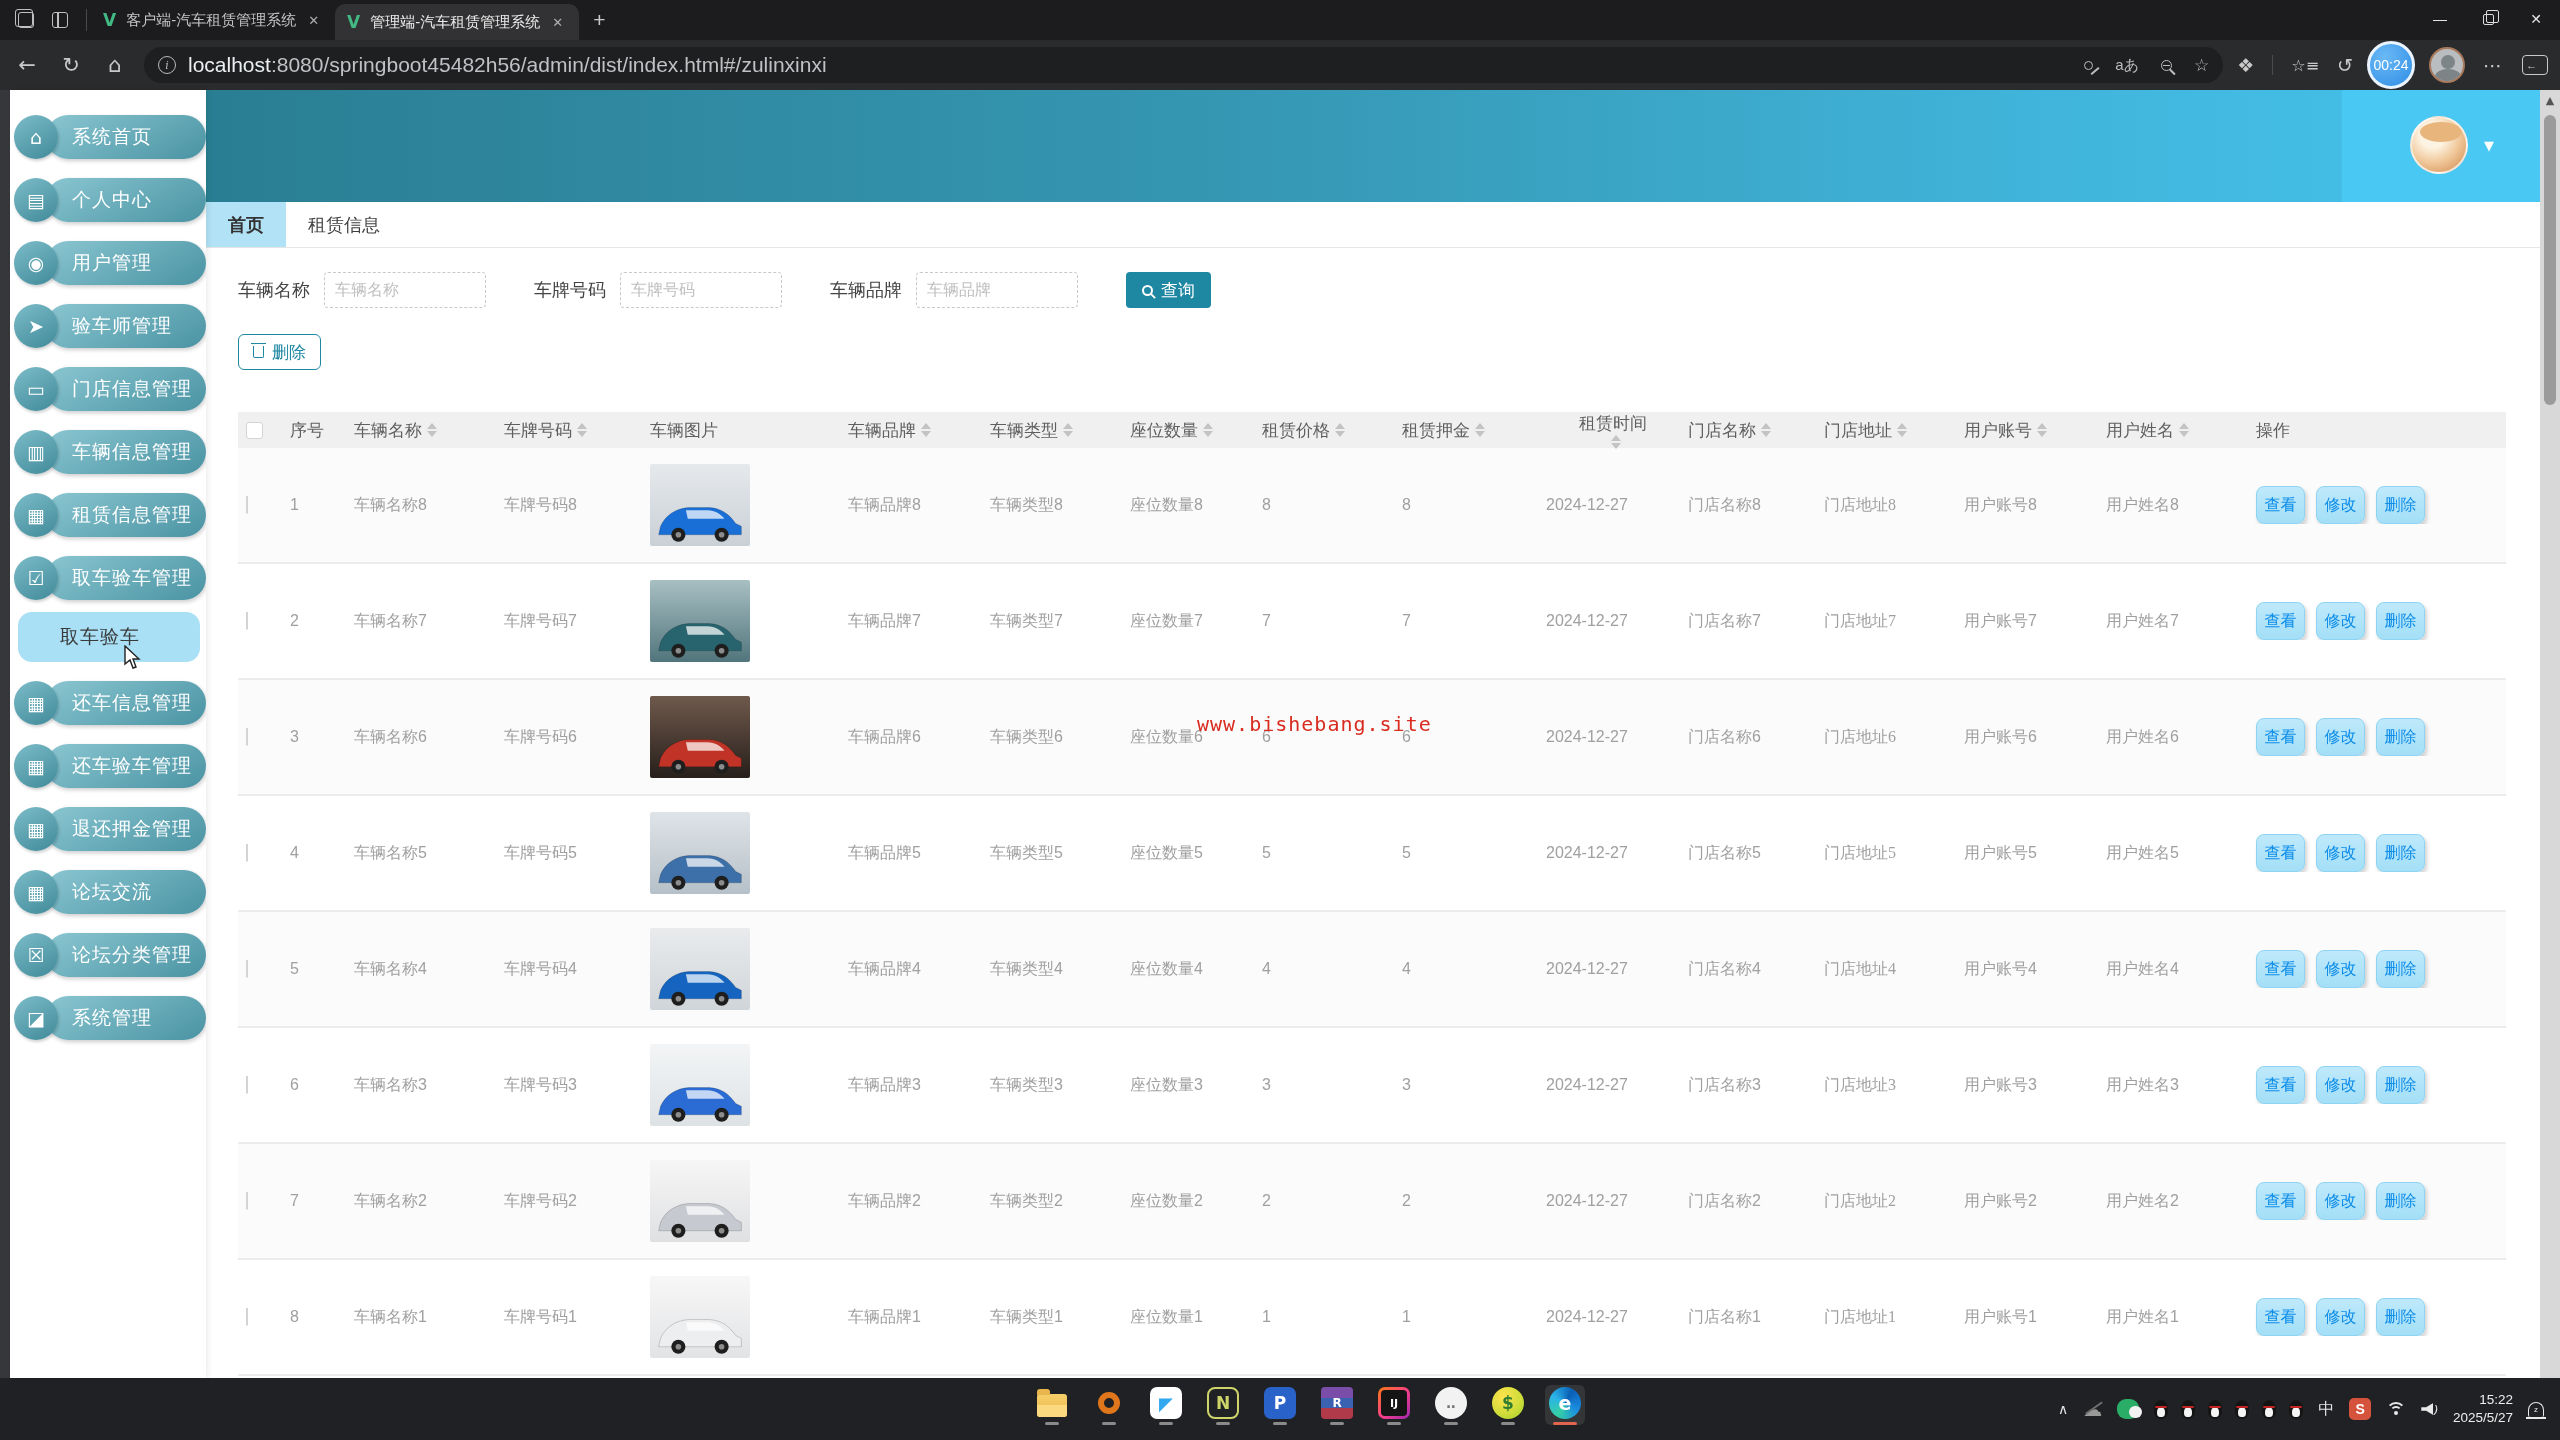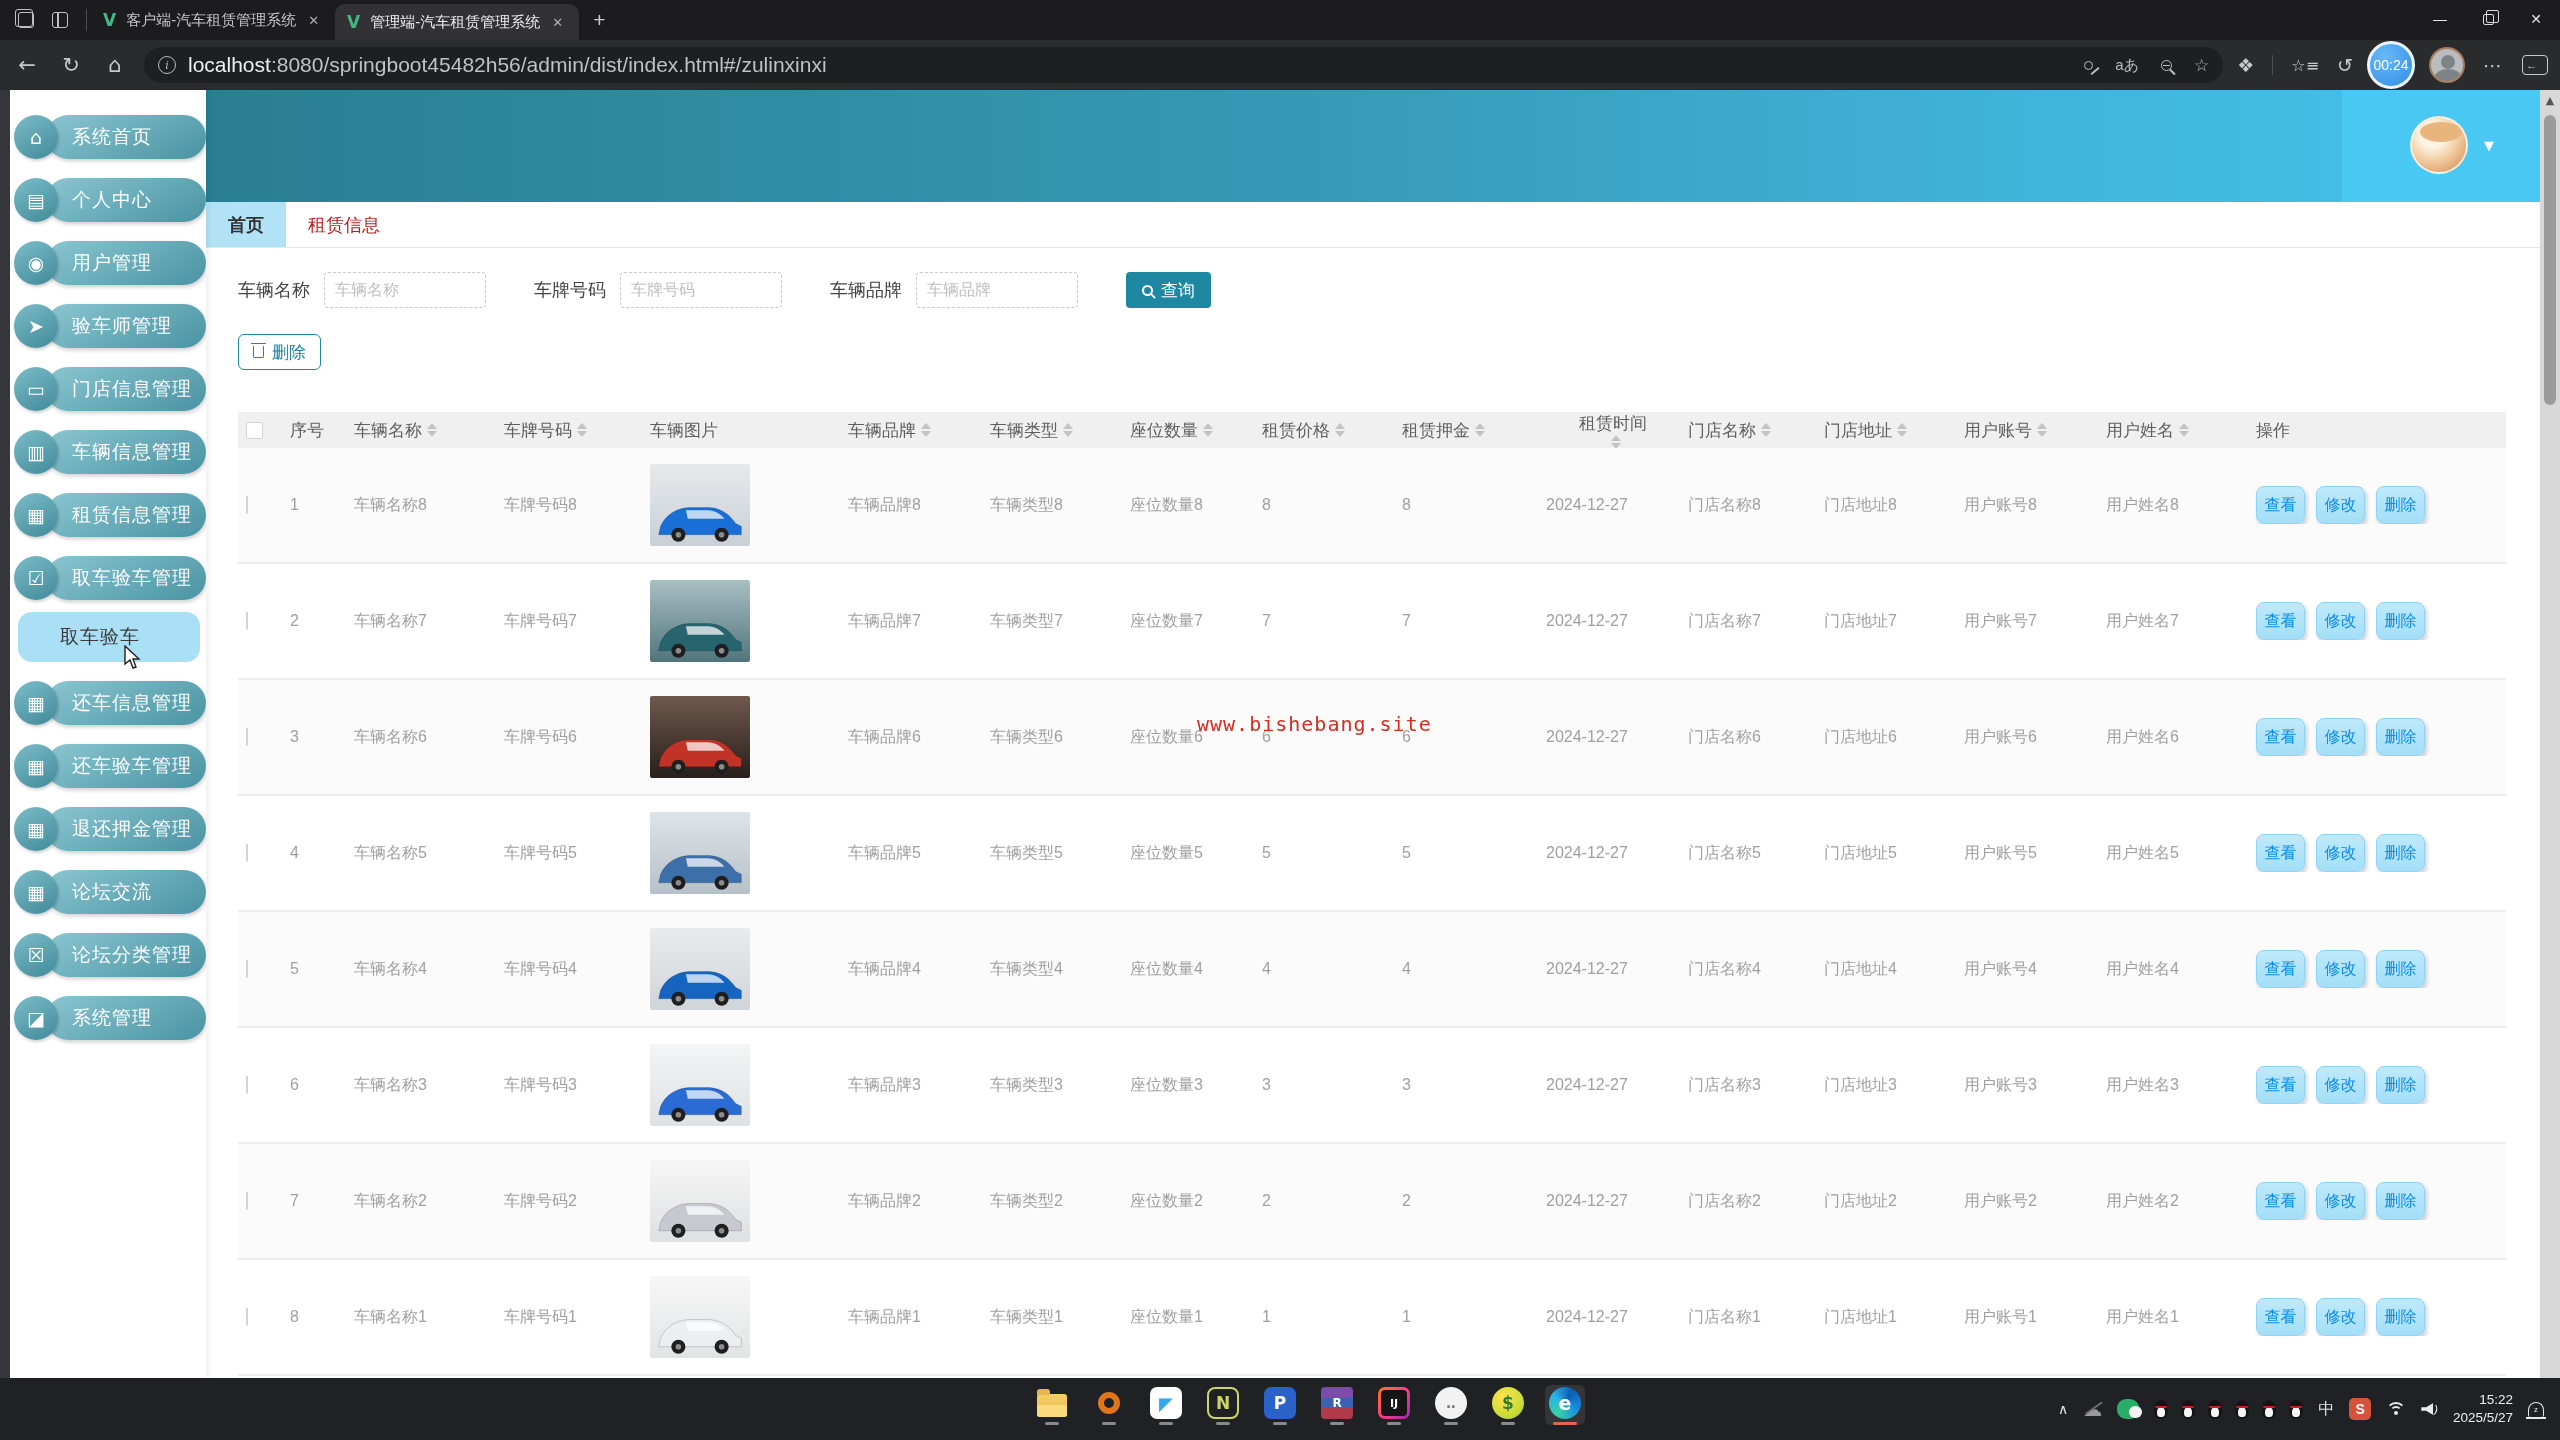--- a/index.html
+++ b/index.html
@@ -57,21 +57,21 @@
   .main { flex:1 1 auto; position:relative; background:#fff; min-width:0;}
   .app-header { height:112px; background:linear-gradient(90deg,#2a7e93 0%,#3698b4 45%,#41b6dd 80%,#45c3ec 100%); position:relative;}
   .hdr-corner { position:absolute; right:0; top:0; width:218px; height:112px; background:#48c8f3;}
   .app-title { position:absolute; left:32px; top:50%; transform:translateY(-50%); color:#fff; font-size:40px; font-weight:bold; letter-spacing:2px;}
   .hdr-user { position:absolute; right:66px; top:26px; display:flex; align-items:center; gap:16px;}
   .app-avatar { width:58px; height:58px; border-radius:50%; background:radial-gradient(circle at 38% 32%, #fdf3e2 25%, #f0c89a 55%, #d99a63 85%); border:2px solid rgba(255,255,255,0.7); position:relative; overflow:hidden;}
   .app-avatar::before { content:''; position:absolute; left:8px; top:4px; width:42px; height:20px; border-radius:50%; background:#e8b57d;}
   .hdr-caret { color:#fff; font-size:13px; font-family:"DejaVu Sans",sans-serif;}
 
   .app-tabs { height:46px; display:flex; align-items:stretch; border-bottom:1px solid #e6e6e6; background:#fff;}
-  .app-tab { padding:0 22px; display:flex; align-items:center; font-size:18px; color:#b91c1c;}
+  .app-tab { padding:0 22px; display:flex; align-items:center; font-size:18px; color:#404040;}
   .app-tab.active { background:#b2e2f6; color:#333; font-weight:bold;}
 
   .content { padding:24px 0 0 32px; position:relative;}
   .search-row { display:flex; align-items:center; }
   .sfield { display:flex; align-items:center; margin-right:48px;}
   .sfield label { font-size:18px; color:#444; margin-right:14px; white-space:nowrap;}
   .sfield input { width:162px; height:36px; border:1.5px dashed #c9c9c9; border-radius:4px; padding:0 10px; font-size:16px; color:#333; background:#fff; outline:none;}
   .sfield input::placeholder { color:#bfbfbf;}
   .btn-query { height:36px; padding:0 16px; background:#1e87a2; color:#fff; border:none; border-radius:4px; font-size:17px; display:flex; align-items:center; gap:8px; cursor:pointer;}
   .wmag { width:11px; height:11px; border:2px solid #fff; border-radius:50%; position:relative; display:inline-block;}
@@ -83,21 +83,21 @@
 
   
   .tbl { margin-top:42px; width:2268px; font-size:16px;}
   .thead { display:flex; background:#f0f0f0; height:36px; align-items:center; color:#5f5f5f; font-size:17px;}
   .trow { display:flex; align-items:center; height:116px; border-bottom:2px solid #ececec; background:#fff;}
   .trow:nth-child(even) { background:#fbfbfb;}
   .td,.th { padding-left:8px; overflow:hidden; white-space:nowrap; color:#a0a0a0;}
   .th { color:#5f5f5f; display:flex; align-items:center;}
   .c0{width:44px;} .c1{width:64px;} .c2{width:150px;} .c3{width:146px;} .c4{width:198px;}
   .c5{width:142px;} .c6{width:140px;} .c7{width:132px;} .c8{width:140px;} .c9{width:144px;}
-  .c10{width:142px;flex-direction:column;} .c11{width:136px;} .c12{width:140px;} .c13{width:142px;} .c14{width:150px;} .c15{width:250px;}
+  .c10{width:142px;flex-direction:column;} .c11{width:136px;} .c12{width:140px;font-family:Liberation Serif, serif;} .c13{width:142px;} .c14{width:150px;} .c15{width:250px;}
   .cb { width:17px; height:17px; border:1.5px solid #d4d4d4; border-radius:3px; background:#fff;}
   .sorts { display:inline-flex; flex-direction:column; gap:2px; margin-left:5px;}
   .car-up { width:0; height:0; border-left:5px solid transparent; border-right:5px solid transparent; border-bottom:6px solid #c3c3c3;}
   .car-dn { width:0; height:0; border-left:5px solid transparent; border-right:5px solid transparent; border-top:6px solid #c3c3c3;}
   .car-img { width:100px; height:82px; border-radius:2px; display:flex; align-items:flex-end; justify-content:center; overflow:hidden;}
   .car-img svg { width:94px; height:60px;}
   .row-actions { display:flex; gap:11px;}
   .act-btn { width:49px; height:38px; background:linear-gradient(180deg,#bfe9fb,#a3dff7); border:1px solid #8ed4f2; border-radius:8px; color:#0f8ee9; font-size:16px; box-shadow:2px 3px 4px rgba(0,0,0,0.18); display:flex; align-items:center; justify-content:center; cursor:pointer;}
 
   .watermark { position:absolute; left:1197px; top:712px; color:#d92b1f; font-family:"DejaVu Sans Mono",monospace; font-size:20px; letter-spacing:1px; z-index:5;}

